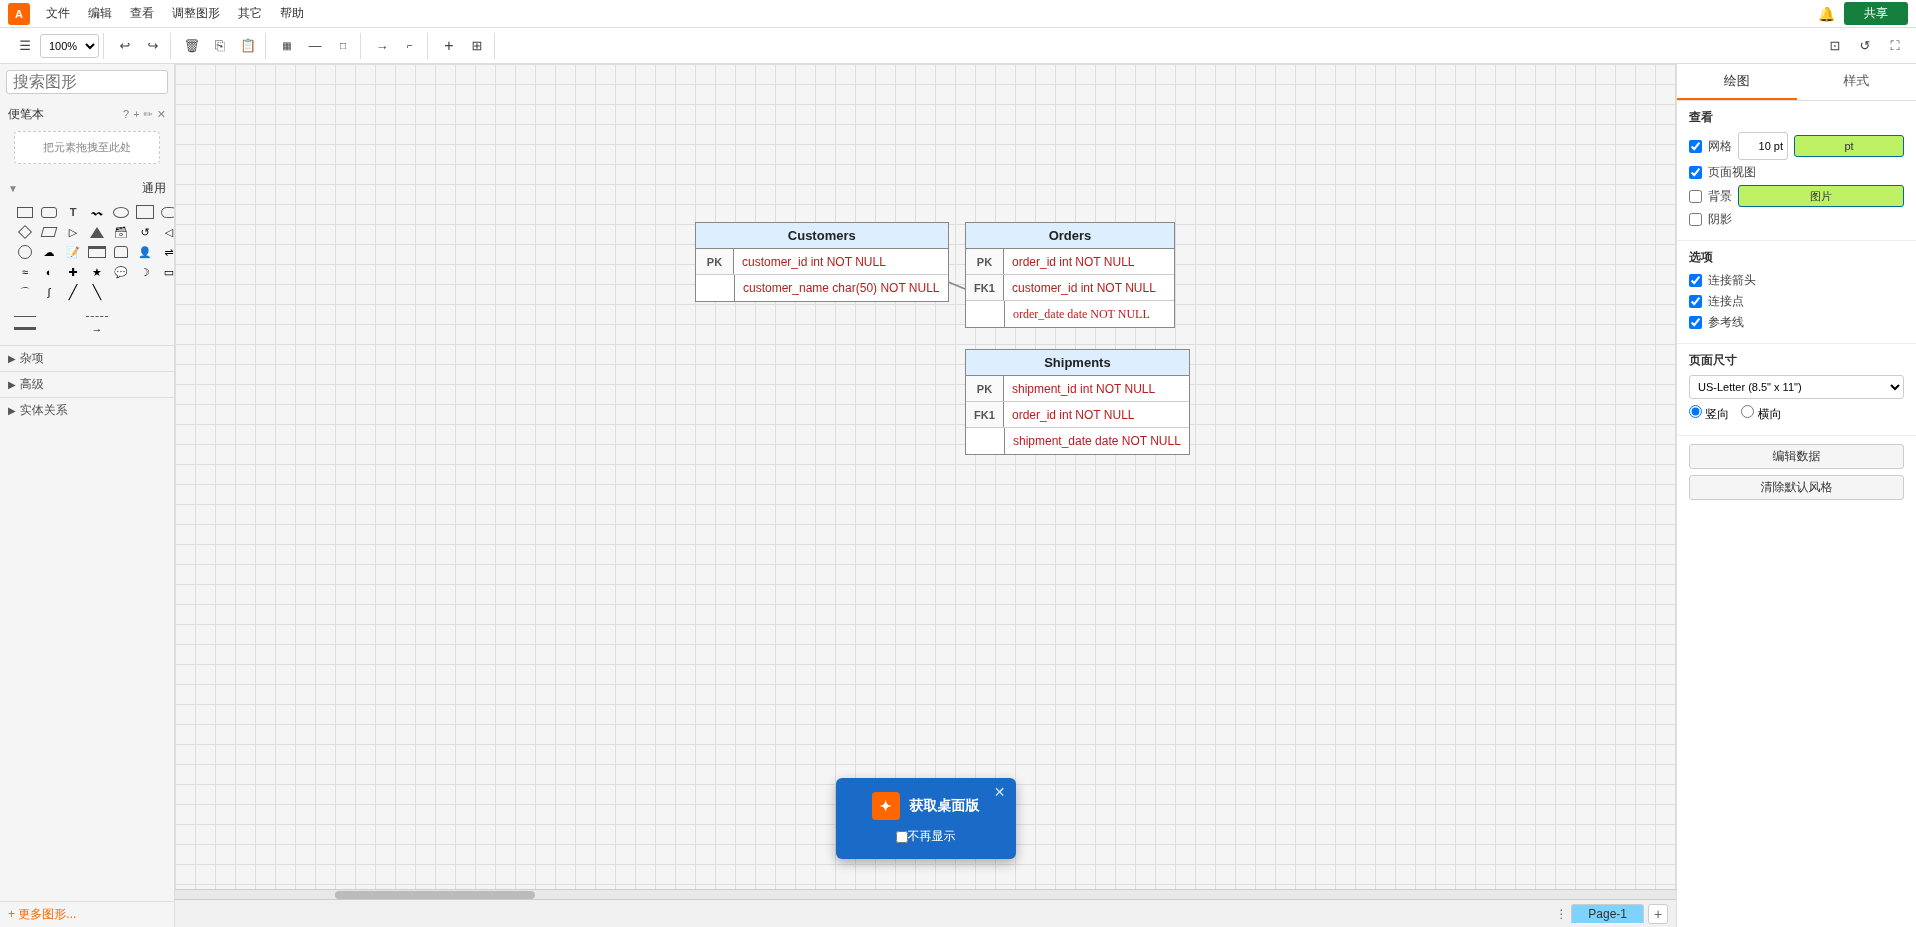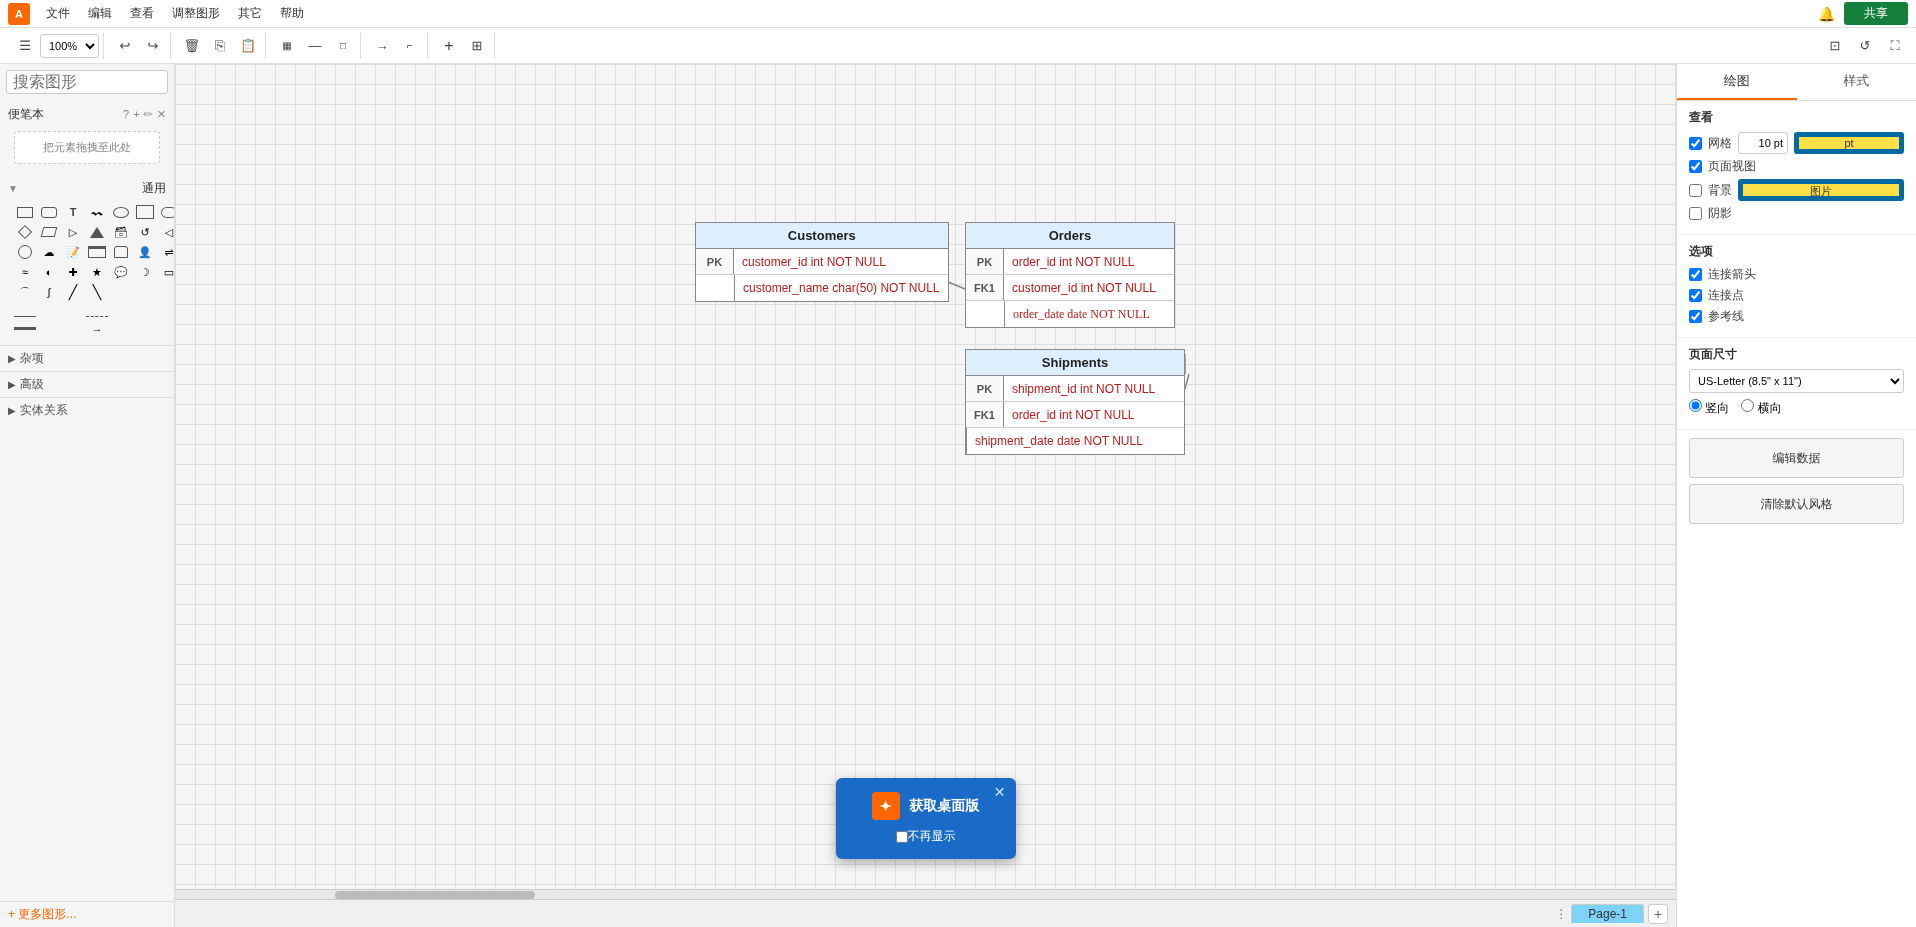--- a/index.html
+++ b/index.html
@@ -209,37 +209,37 @@
     }
     .right-section-title {
       font-size: 12px; font-weight: bold; color: #333; margin-bottom: 6px;
     }
     .right-row {
       display: flex; align-items: center; gap: 6px; margin-bottom: 4px;
     }
     .right-label { font-size: 12px; color: #444; }
     .right-checkbox { width: 13px; height: 13px; }
     .right-input-sm {
-      width: 50px; height: 22px; border: 1px solid #ccc; border-radius: 3px;
+      width: 50px; height: 28px; border: 1px solid #ccc; border-radius: 3px;
       font-size: 11px; padding: 0 4px; text-align: right;
     }
     .right-btn-gray {
-      flex: 1; height: 22px; border: 5px solid #0369a1; border-radius: 3px;
-      background: #fde047; font-size: 11px; cursor: pointer; color: #333;
+      flex: 1; height: 22px; border: 1px solid #0369a1; border-radius: 3px;
+      background: #bef264; font-size: 11px; cursor: pointer; color: #333;
     }
     .right-select {
       width: 100%; height: 24px; border: 1px solid #ccc; border-radius: 3px;
       font-size: 11px; padding: 0 4px; background: white;
     }
     .radio-group { display: flex; gap: 12px; align-items: center; }
     .right-bottom-btns {
       padding: 8px 12px; display: flex; flex-direction: column; gap: 6px;
     }
     .bottom-btn {
-      width: 100%; height: 40px; border: 1px solid #ccc; border-radius: 3px;
+      width: 100%; height: 25px; border: 1px solid #ccc; border-radius: 3px;
       background: #f5f5f5; font-size: 12px; cursor: pointer; color: #333;
     }
 
     
     .popup-notification {
       position: absolute; bottom: 60px; left: 50%; transform: translateX(-50%);
       background: #1a6bc7; color: white; border-radius: 6px;
       padding: 14px 20px; display: flex; flex-direction: column;
       align-items: center; gap: 8px; min-width: 180px;
       box-shadow: 0 4px 12px rgba(0,0,0,0.3);
@@ -539,21 +539,21 @@
         <div class="er-table-header">Shipments</div>
         <div class="er-table-row">
           <div class="er-table-key">PK</div>
           <div class="er-table-col">shipment_id int NOT NULL</div>
         </div>
         <div class="er-table-row">
           <div class="er-table-key">FK1</div>
           <div class="er-table-col">order_id int NOT NULL</div>
         </div>
         <div class="er-table-row">
-          <div class="er-table-col" style="border-left:1.5px solid #888;">shipment_date date NOT NULL</div>
+          <div class="er-table-col" style="margin-left:38px; border-left:1.5px solid #888;">shipment_date date NOT NULL</div>
         </div>
       </div>
 
       <div class="popup-notification" style="bottom:68px;">
         <span class="popup-close">✕</span>
         <div style="display:flex; align-items:center; gap:10px;">
           <div class="popup-icon">✦</div>
           <span class="popup-title">获取桌面版</span>
         </div>
         <div class="popup-sub">

